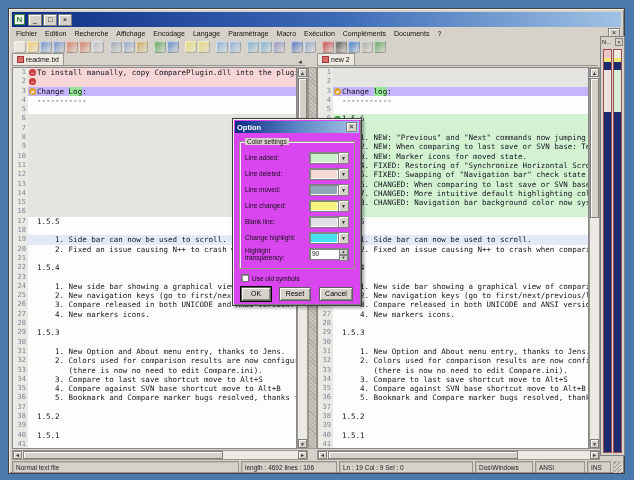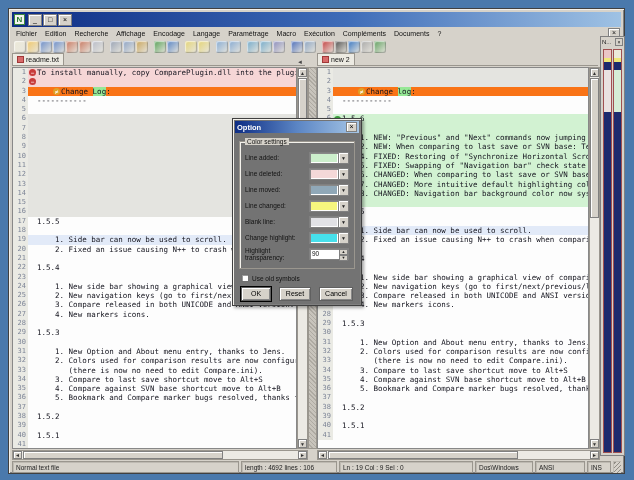--- a/index.html
+++ b/index.html
@@ -40,21 +40,21 @@
   .editor { position:absolute; top:58px; height:382px; background:#FDFDFD; border:1px solid #888; overflow:hidden;
             font-family:"DejaVu Sans Mono", monospace; font-size:7.5px; }
   .line { display:flex; height:9.3px; line-height:9.3px; }
   .g { width:15px; background:#EAEAE4; color:#7C8496; text-align:right; padding-right:2px; font-size:7px; flex:none; }
   .lc { flex:1; display:flex; background:#FDFDFD; overflow:hidden; }
   .m { width:9px; flex:none; display:flex; align-items:center; justify-content:center; }
   .mk { width:7px; height:7px; border-radius:50%; color:#fff; font-size:6px; line-height:7px; text-align:center; }
   .t { white-space:pre; color:#14141E; }
   .ln-del  .lc { background:#F6D6D6; }
   .ln-add  .lc { background:#D2F2D2; }
-  .ln-chg  .lc { background:#f97316;padding-left:24px; }
+  .ln-chg  .lc { background:#c4b5fd; }
   .ln-blank .lc { background:#E4E4E0; }
   .ln-caret .lc { background:#E2EAF8; }
   .hl { background:#96E896; }
 
   
   .vscroll { position:absolute; top:58px; height:382px; width:11px; background:#ECEAE4; border:1px solid #9A968E; }
   .hscroll { position:absolute; top:441px; height:10px; background:#ECEAE4; border:1px solid #9A968E; }
   .sbtn { position:absolute; background:#D6D2CA; border:1px solid #808080; box-shadow:inset 1px 1px 0 #fff;
           font-size:5px; color:#333; text-align:center; }
   .vthumb,.hthumb { position:absolute; background:#D6D2CA; border:1px solid #808080; box-shadow:inset 1px 1px 0 #fff; }
@@ -70,21 +70,21 @@
   .nav-seg { width:100%; flex:none; }
 
   
   .statusbar { position:absolute; left:3px; right:3px; top:452px; height:12px; display:flex; gap:2px; align-items:stretch;
                font-size:6.5px; color:#222; }
   .sseg { border:1px solid #9A968E; box-shadow: inset 1px 1px 0 #BEBAB2; background:#D6D2CA;
           display:flex; align-items:center; padding:0 3px; white-space:nowrap; overflow:hidden; }
   .grip { width:8px; background:repeating-linear-gradient(135deg,#D6D2CA 0 2px,#908C84 2px 3px); border:none; }
 
   
-  .dialog { position:absolute; left:232px; top:118px; width:130px; height:188px; background:#737373;
+  .dialog { position:absolute; left:232px; top:118px; width:130px; height:188px; background:#d946ef;
             border:1px solid #404040; box-shadow: inset 1px 1px 0 #F4F2EC, inset -1px -1px 0 #808080, 2px 2px 3px rgba(0,0,0,.35); z-index:99; }
   .dlg-title { position:absolute; left:2px; top:2px; right:2px; height:12px;
                background:linear-gradient(90deg,#0E2D84,#5B85C4,#A6C6E6); display:flex; align-items:center; padding:0 2px; }
   .dlg-title-text { color:#fff; font-size:7.5px; font-weight:bold; flex:1; }
   .dlg-x { width:11px; height:10px; background:#D6D2CA; border:1px solid #808080; box-shadow:inset 1px 1px 0 #fff;
            font-size:7px; line-height:8px; text-align:center; }
   .groupbox { position:absolute; left:6px; top:22px; right:6px; height:128px; border:1px solid #9A968E;
               box-shadow: inset 1px 1px 0 #F4F2EC; }
   .group-label { position:absolute; top:-4px; left:5px; background:#D6D2CA; font-size:6.5px; padding:0 2px; color:#111; }
   .drow { display:flex; align-items:center; height:15px; padding:0 5px; margin-top:1px; }
@@ -554,20 +554,27 @@
           <span class="lc">
             <span class="m"></span>
             <span class="t">    1. NEW: "Previous" and "Next" commands now jumping blocks</span>
           </span>
         </div>
         <div class="line ln-add">
           <span class="g">9</span>
           <span class="lc">
             <span class="m"></span>
             <span class="t">    2. NEW: When comparing to last save or SVN base: Temp </span>
+          </span>
+        </div>
+        <div class="line ln-add">
+          <span class="g">10</span>
+          <span class="lc">
+            <span class="m"></span>
+            <span class="t">    3. NEW: Marker icons for moved state.</span>
           </span>
         </div>
         <div class="line ln-add">
           <span class="g">11</span>
           <span class="lc">
             <span class="m"></span>
             <span class="t">    4. FIXED: Restoring of "Synchronize Horizontal Scrolli</span>
           </span>
         </div>
         <div class="line ln-add">

